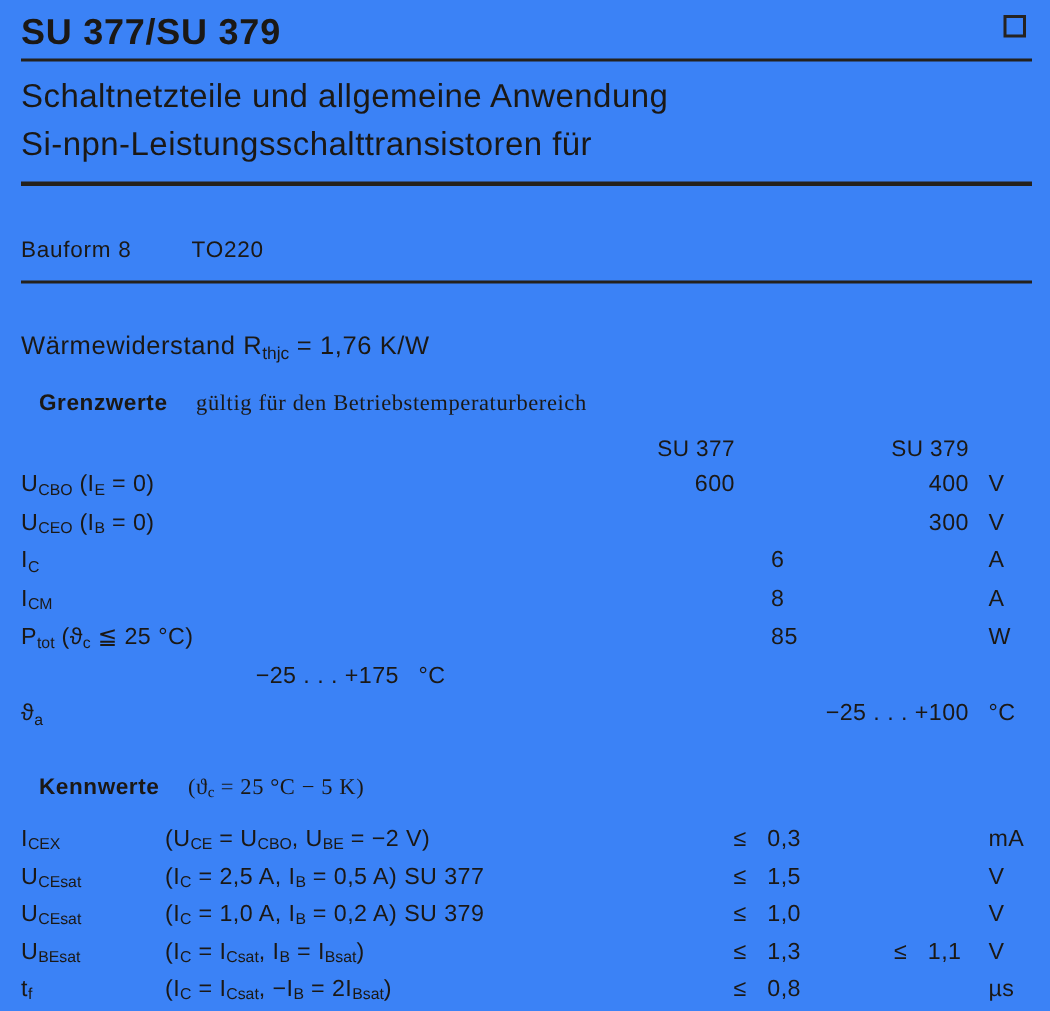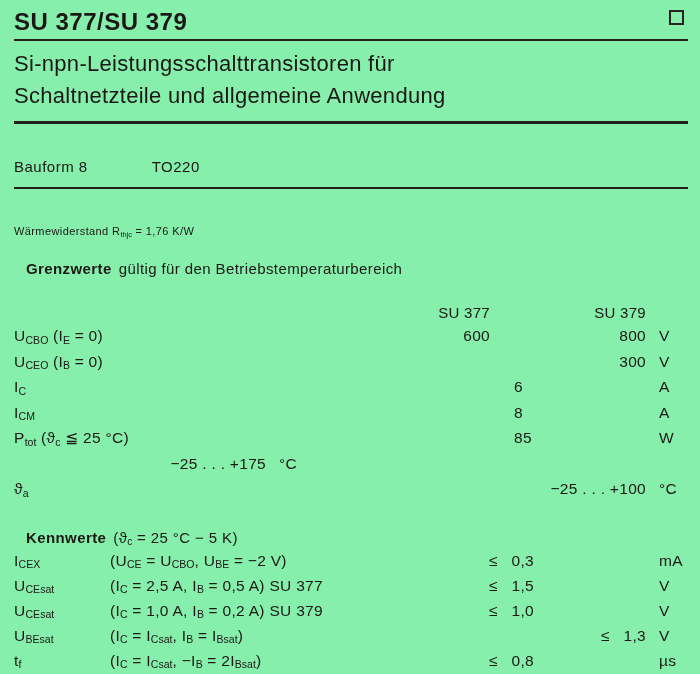--- a/index.html
+++ b/index.html
@@ -2,21 +2,21 @@
 <html><head>
 <meta charset="utf-8">
 <style>
   * { box-sizing: border-box; }
   html, body { margin: 0; padding: 0; }
   .page {
     position: relative;
     width: 700px;
     height: 674px;
     overflow: hidden;
-    background: #86efac;
+    background: #3b82f6;
     color: #1b1815;
     font-family: "Liberation Sans", "DejaVu Sans", sans-serif;
     padding: 8px 12px 0 14px;
     letter-spacing: 0.2px;
   }
   sub {
     font-size: 0.68em;
     line-height: 0;
     vertical-align: baseline;
     position: relative;
@@ -47,52 +47,52 @@
     line-height: 32px;
     letter-spacing: 0.3px;
   }
   .bauform {
     margin-top: 32px;
     font-size: 15px;
     line-height: 22px;
     letter-spacing: 0.5px;
     display: flex;
   }
-  .bauform .pkg { margin-left: 64px; }
+  .bauform .pkg { margin-left: 40px; }
   .thermal {
     margin-top: 32px;
-    font-size: 11px;
+    font-size: 17px;
     line-height: 20px;
     letter-spacing: 0.4px;
   }
   .section-head {
     font-size: 15px;
     line-height: 20px;
     letter-spacing: 0.4px;
   }
   .section-head.limits-head { margin-top: 18px; }
   .section-head.kenn-head { margin-top: 26px; }
   .section-head b { font-weight: 700; margin-left: 12px; }
-  .section-head .rest { margin-left: 7px; }
+  .section-head .rest { margin-left: 19px; font-family: Liberation Serif, serif; }
   
   .t-row {
     display: flex;
     font-size: 15.5px;
     line-height: 25.5px;
     letter-spacing: 0.3px;
   }
-  .t-row.t-head { margin-top: 24px; line-height: 20px; font-size: 15px; }
+  .t-row.t-head { margin-top: 11px; line-height: 20px; font-size: 15px; }
   .t-label { flex: 1; }
   .t-v1 { width: 96px; text-align: right; white-space: pre; }
   .t-v2 { width: 156px; text-align: right; white-space: pre; }
   .t-v2.mid { text-align: left; padding-left: 24px; }
   .t-unit { width: 42px; padding-left: 13px; white-space: pre; }
   .limits-table { margin-top: 0; }
   
-  .k-table { }
+  .k-table { margin-top: 12px; }
   .k-row {
     display: flex;
     font-size: 15.5px;
     line-height: 25px;
     letter-spacing: 0.3px;
   }
   .k-sym { width: 96px; }
   .k-cond { flex: 1; }
   .k-lim1 { width: 104px; text-align: right; white-space: pre; }
   .k-lim2 { width: 112px; text-align: right; white-space: pre; padding-right: 5px; }
@@ -102,22 +102,22 @@
 <body>
 
 <div class="page">
 
   <div class="title">SU 377/SU 379</div>
   <div class="corner-box"></div>
 
   <div class="rule r1"></div>
 
   <div class="subtitle">
+    <div>Schaltnetzteile und allgemeine Anwendung</div>
     <div>Si-npn-Leistungsschalttransistoren für</div>
-    <div>Schaltnetzteile und allgemeine Anwendung</div>
   </div>
 
   <div class="rule r2"></div>
 
   <div class="bauform">
     <span>Bauform 8</span>
     <span class="pkg">TO220</span>
   </div>
 
   <div class="rule r3"></div>
@@ -132,21 +132,21 @@
     <div class="t-row t-head">
       <span class="t-label"></span>
       <span class="t-v1">SU 377</span>
       <span class="t-v2">SU 379</span>
       <span class="t-unit"></span>
     </div>
 
     <div class="t-row">
       <span class="t-label">U<sub>CBO</sub> (I<sub>E</sub> = 0)</span>
       <span class="t-v1">600</span>
-      <span class="t-v2">800</span>
+      <span class="t-v2">400</span>
       <span class="t-unit">V</span>
     </div>
 
     <div class="t-row">
       <span class="t-label">U<sub>CEO</sub> (I<sub>B</sub> = 0)</span>
       <span class="t-v1">300</span>
       <span class="t-unit">V</span>
     </div>
 
     <div class="t-row">
@@ -210,20 +210,21 @@
       <span class="k-cond">(I<sub>C</sub> = 1,0 A, I<sub>B</sub> = 0,2 A) SU 379</span>
       <span class="k-lim1">≤   1,0</span>
       <span class="k-lim2"></span>
       <span class="k-unit">V</span>
     </div>
 
     <div class="k-row">
       <span class="k-sym">U<sub>BEsat</sub></span>
       <span class="k-cond">(I<sub>C</sub> = I<sub>Csat</sub>, I<sub>B</sub> = I<sub>Bsat</sub>)</span>
       <span class="k-lim1">≤   1,3</span>
+      <span class="k-lim2">≤   1,1</span>
       <span class="k-unit">V</span>
     </div>
 
     <div class="k-row">
       <span class="k-sym">t<sub>f</sub></span>
       <span class="k-cond">(I<sub>C</sub> = I<sub>Csat</sub>, −I<sub>B</sub> = 2I<sub>Bsat</sub>)</span>
       <span class="k-lim1">≤   0,8</span>
       <span class="k-lim2"></span>
       <span class="k-unit">µs</span>
     </div>

